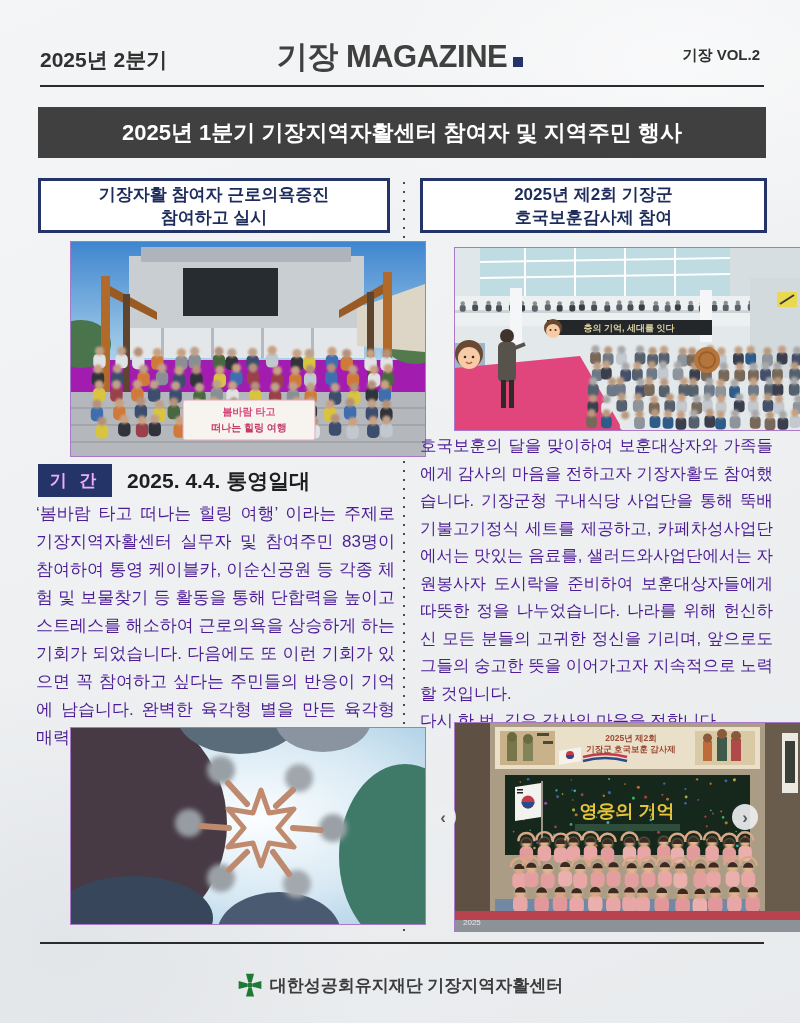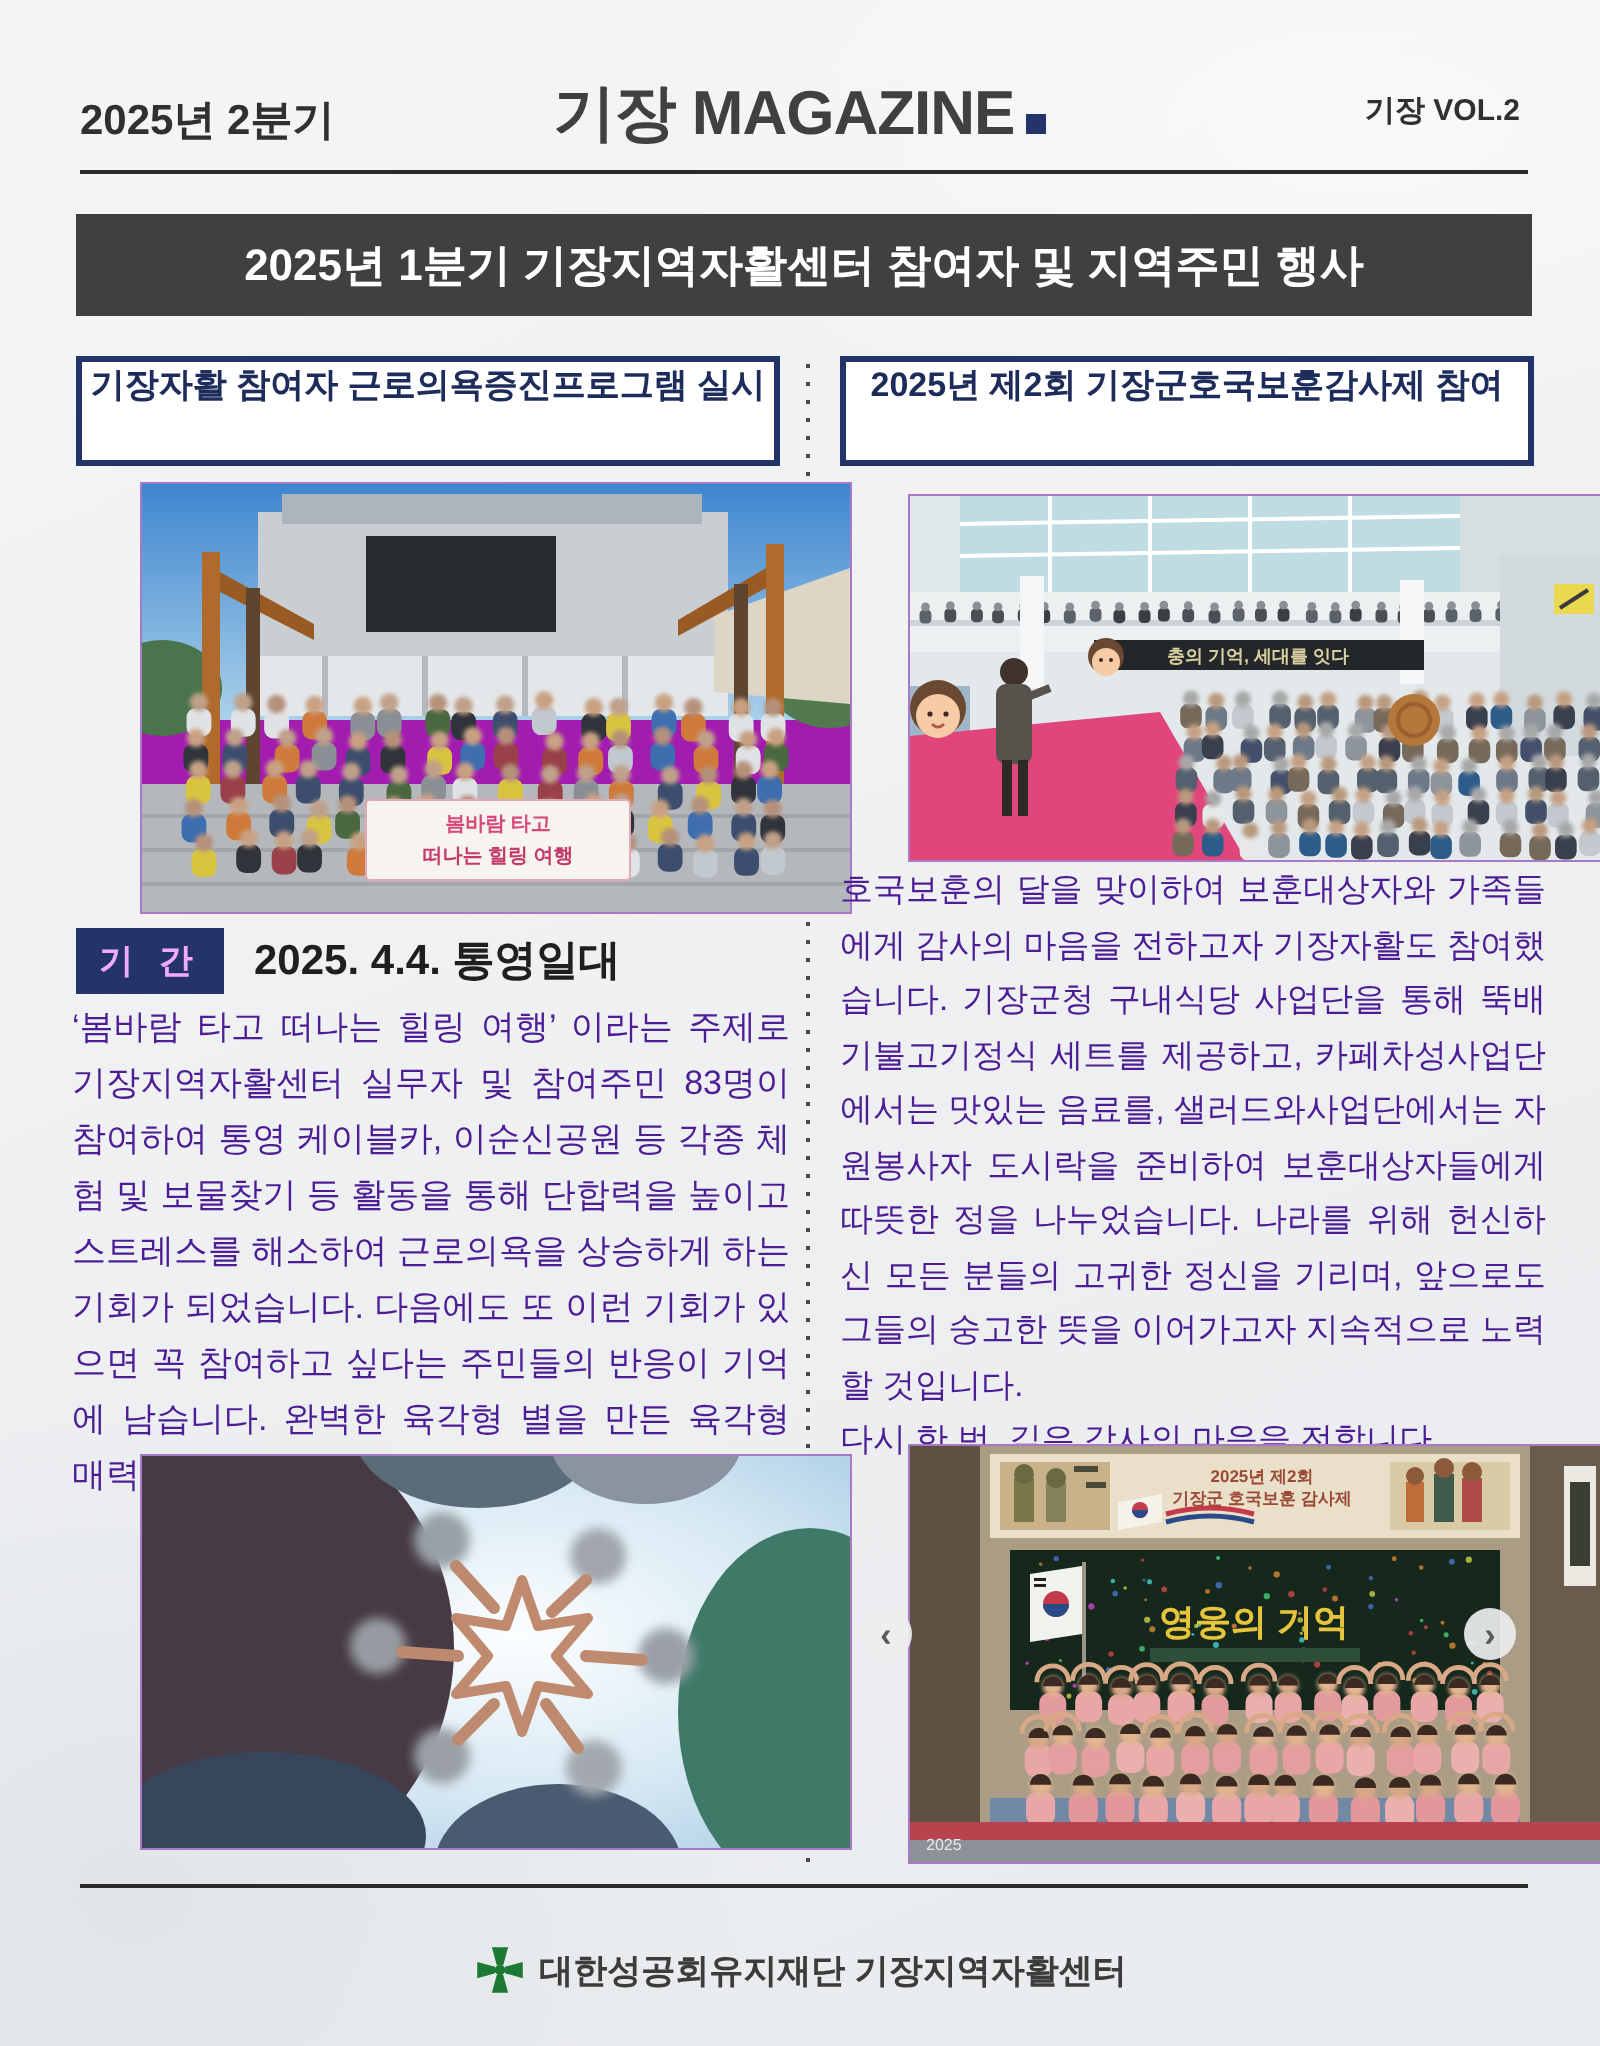--- a/index.html
+++ b/index.html
@@ -23,21 +23,21 @@
   .masthead .sq{display:inline-block;width:10px;height:10px;background:#243469;margin-left:6px;}
   .rule{height:2px;background:#2b2b2b;}
   .top-rule{left:40px;top:85px;width:724px;}
   .bottom-rule{left:40px;top:942px;width:724px;}
   
   .banner{left:38px;top:107px;width:728px;height:51px;background:#404040;color:#ffffff;
     font-size:22px;font-weight:800;display:flex;align-items:center;justify-content:center;}
   
   .titlebox{top:178px;height:49px;background:#ffffff;border:3px solid #243469;color:#1e2c5c;
     font-weight:800;font-size:17px;line-height:23px;text-align:center;
-    display:flex;flex-direction:row;justify-content:center;}
+    display:flex;flex-direction:column;justify-content:center;}
   .titlebox.left{left:38px;width:346px;}
   .titlebox.right{left:420px;width:341px;}
   
   .vdots{left:403px;top:182px;width:2px;height:753px;
     background-image:repeating-linear-gradient(to bottom,#4a4a4a 0 2px,transparent 2px 9px);}
   
   .photo{overflow:hidden;border:1px solid rgba(175,198,220,.55);background:#a21caf;margin-left:32px;}
   .photo svg{display:block;width:100%;height:100%;}
   #photoL1{left:38px;top:241px;width:354px;height:214px;}
   #photoL2{left:38px;top:727px;width:354px;height:196px;}
@@ -84,21 +84,21 @@
   <span>기장</span>
   <span>MAGAZINE</span><span class="sq"></span>
 </div>
 <span class="abs volume">기장 VOL.2</span>
 <div class="abs rule top-rule"></div>
 
 <div class="abs banner">2025년 1분기 기장지역자활센터 참여자 및 지역주민 행사</div>
 
 <div class="abs titlebox left">
   <div>기장자활 참여자 근로의욕증진</div>
-  <div>프로그램 실시</div>
+  <div>참여하고 실시</div>
 </div>
 <div class="abs titlebox right">
   <div>2025년 제2회 기장군</div>
   <div>호국보훈감사제 참여</div>
 </div>
 
 <div class="abs vdots"></div>
 
 <div class="abs photo" id="photoL1">
 <svg viewBox="0 0 354 214">

